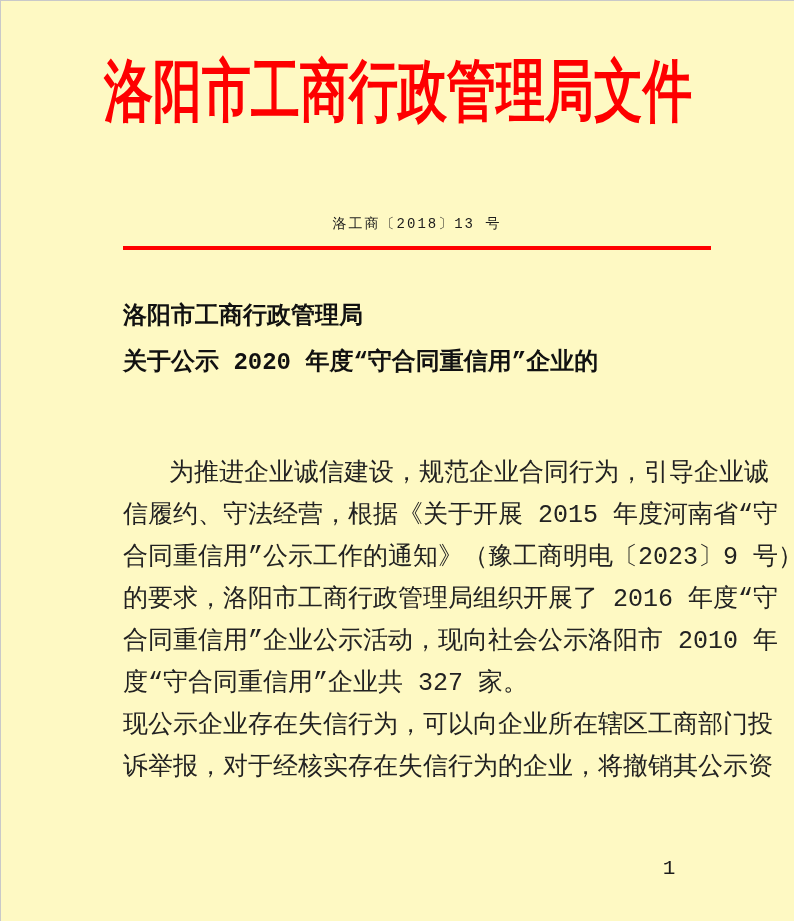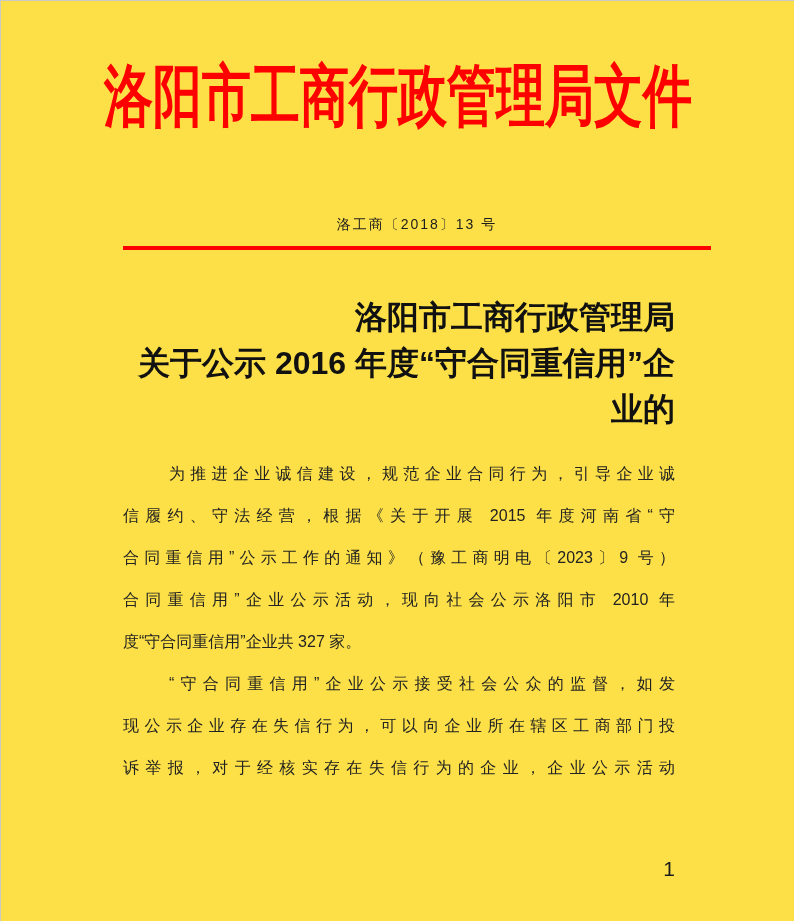--- a/index.html
+++ b/index.html
@@ -4,26 +4,26 @@
 <style>
   html, body {
     margin: 0;
     padding: 0;
     background: #ffffff;
   }
   .page {
     position: relative;
     width: 794px;
     height: 921px;
-    background: #fde047;
+    background: #fef9c3;
     border-left: 1px solid #c9c9c9;
     border-top: 1px solid #c9c9c9;
     box-sizing: border-box;
     overflow: hidden;
-    font-family: Liberation Sans, sans-serif;
+    font-family: Liberation Mono, monospace;
     color: #1c1c1c;
   }
 
   
   .letterhead {
     position: absolute;
     top: 60px;
     left: 0;
     width: 794px;
     height: 70px;
@@ -63,34 +63,34 @@
     height: 4px;
     background: #ff0000;
   }
 
   
   .doc-title {
     position: absolute;
     top: 293px;
     left: 122px;
     width: 552px;
-    text-align: right;
+    text-align: left;
     font-weight: bold;
-    font-size: 32px;
+    font-size: 24px;
     line-height: 46px;
     color: #111111;
   }
 
   
   .body-text {
     position: absolute;
     top: 452px;
     left: 122px;
     width: 552px;
-    font-size: 16px;
+    font-size: 25px;
     color: #222222;
   }
   .body-line {
     height: 42px;
     line-height: 42px;
     text-align: justify;
     text-align-last: justify;
     white-space: nowrap;
   }
   .body-line.indent {
@@ -120,29 +120,29 @@
   <div class="letterhead">
     <span class="letterhead-inner">洛阳市工商行政管理局文件</span>
   </div>
 
   <div class="doc-number">洛工商〔2018〕13 号</div>
 
   <div class="red-line"></div>
 
   <div class="doc-title">
     <div>洛阳市工商行政管理局</div>
-    <div>关于公示 2016 年度“守合同重信用”企业的</div>
+    <div>关于公示 2020 年度“守合同重信用”企业的</div>
   </div>
 
   <div class="body-text">
     <div class="body-line indent">为推进企业诚信建设，规范企业合同行为，引导企业诚</div>
     <div class="body-line">信履约、守法经营，根据《关于开展 2015 年度河南省“守</div>
     <div class="body-line">合同重信用”公示工作的通知》（豫工商明电〔2023〕9 号）</div>
+    <div class="body-line">的要求，洛阳市工商行政管理局组织开展了 2016 年度“守</div>
     <div class="body-line">合同重信用”企业公示活动，现向社会公示洛阳市 2010 年</div>
     <div class="body-line para-end">度“守合同重信用”企业共 327 家。</div>
-    <div class="body-line indent">“守合同重信用”企业公示接受社会公众的监督，如发</div>
     <div class="body-line">现公示企业存在失信行为，可以向企业所在辖区工商部门投</div>
-    <div class="body-line">诉举报，对于经核实存在失信行为的企业，企业公示活动</div>
+    <div class="body-line">诉举报，对于经核实存在失信行为的企业，将撤销其公示资</div>
   </div>
 
   <div class="page-number">1</div>
 
 </div>
 
 </body></html>

